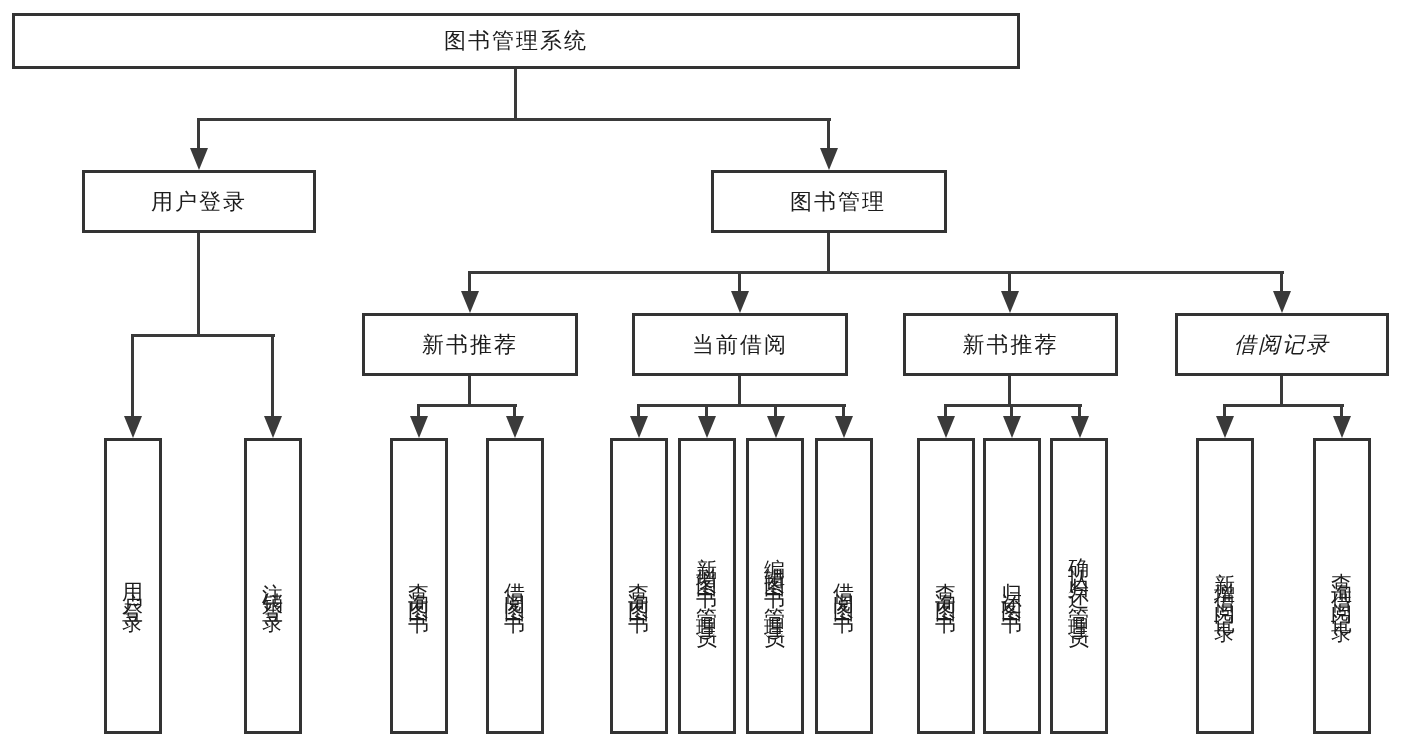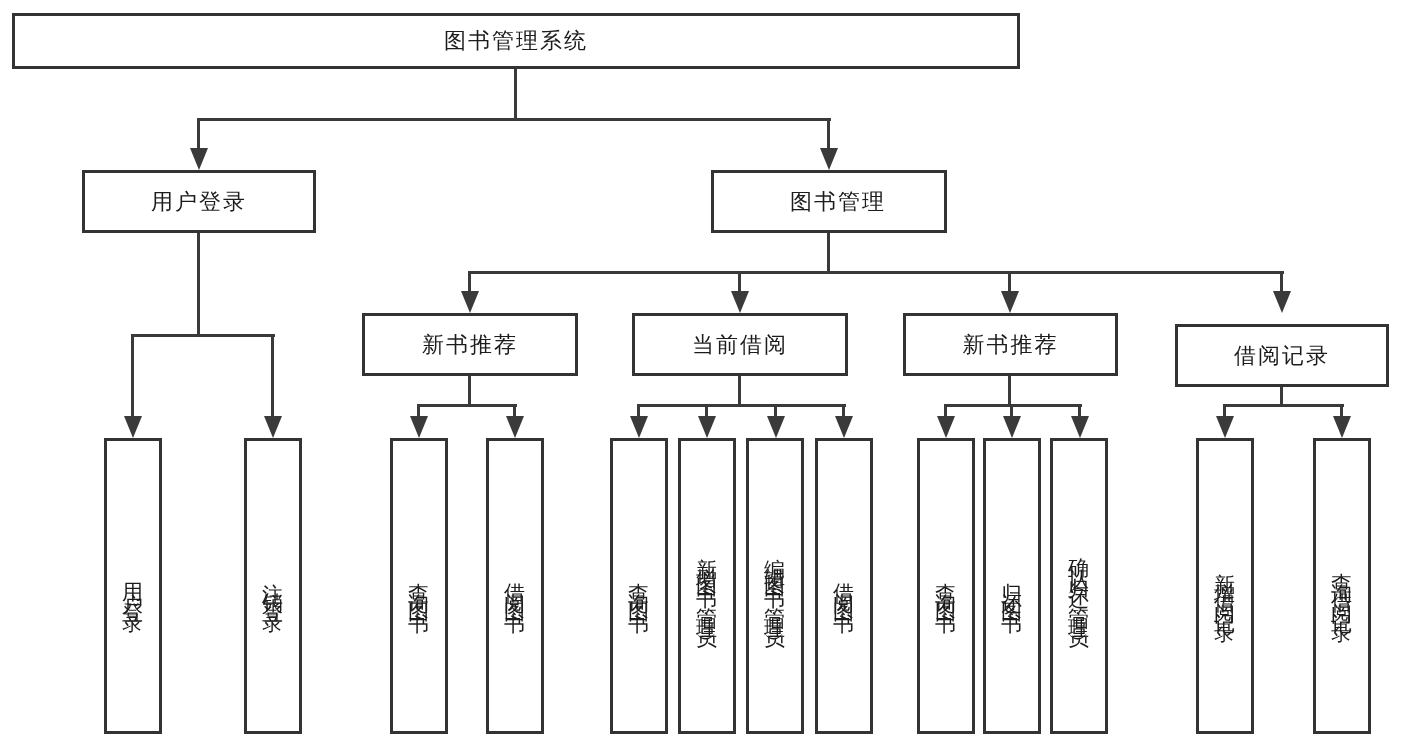--- a/index.html
+++ b/index.html
@@ -106,21 +106,21 @@
 
   <div class="node" style="left:362px; top:313px; width:216px; height:63px;">
     <span>新书推荐</span>
   </div>
   <div class="node" style="left:632px; top:313px; width:216px; height:63px;">
     <span>当前借阅</span>
   </div>
   <div class="node" style="left:903px; top:313px; width:215px; height:63px;">
     <span>新书推荐</span>
   </div>
-  <div class="node" style="left:1175px; top:324px; width:214px; height:63px;">
+  <div class="node" style="left:1175px; top:313px; width:214px; height:63px;font-style:italic;">
     <span>借阅记录</span>
   </div>
 
   <div class="vline" style="left:468px; top:376px; height:30px;"></div>
   <div class="hline" style="left:417px; top:404px; width:100px;"></div>
   <div class="vline" style="left:417px; top:404px; height:12px;"></div>
   <div class="arr" style="left:410px; top:416px;"></div>
   <div class="vline" style="left:513px; top:404px; height:12px;"></div>
   <div class="arr" style="left:506px; top:416px;"></div>
 

